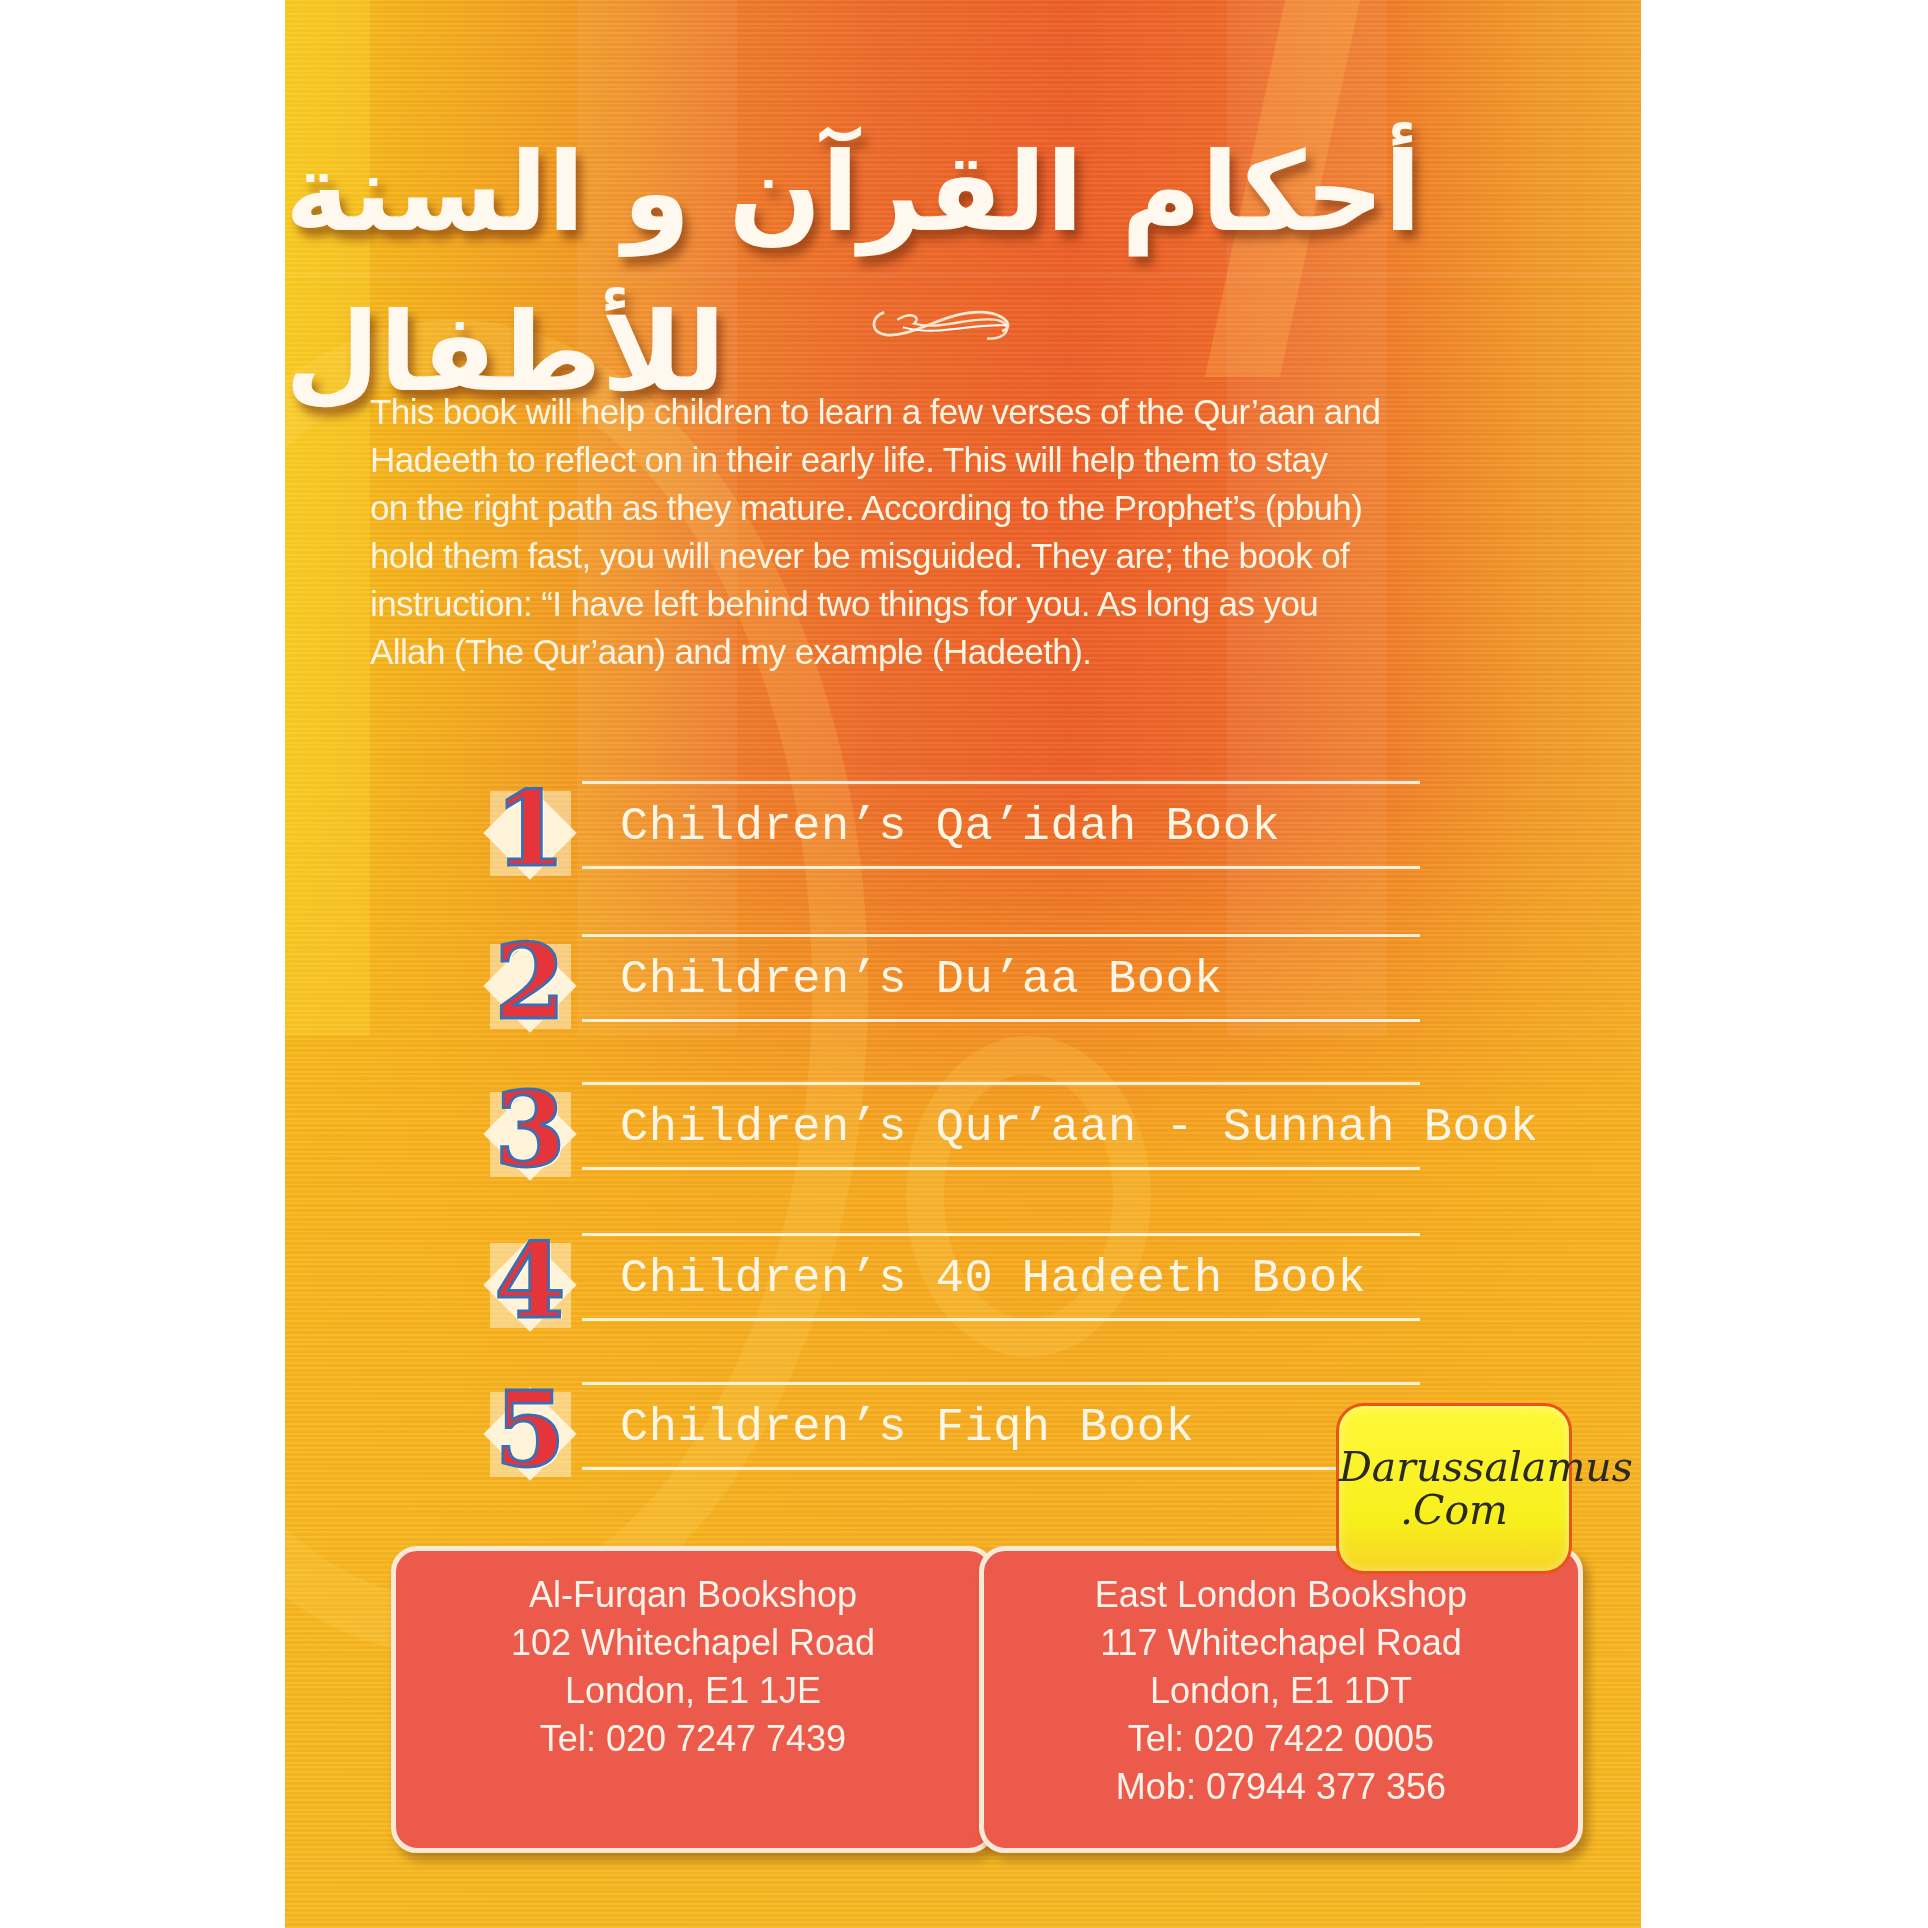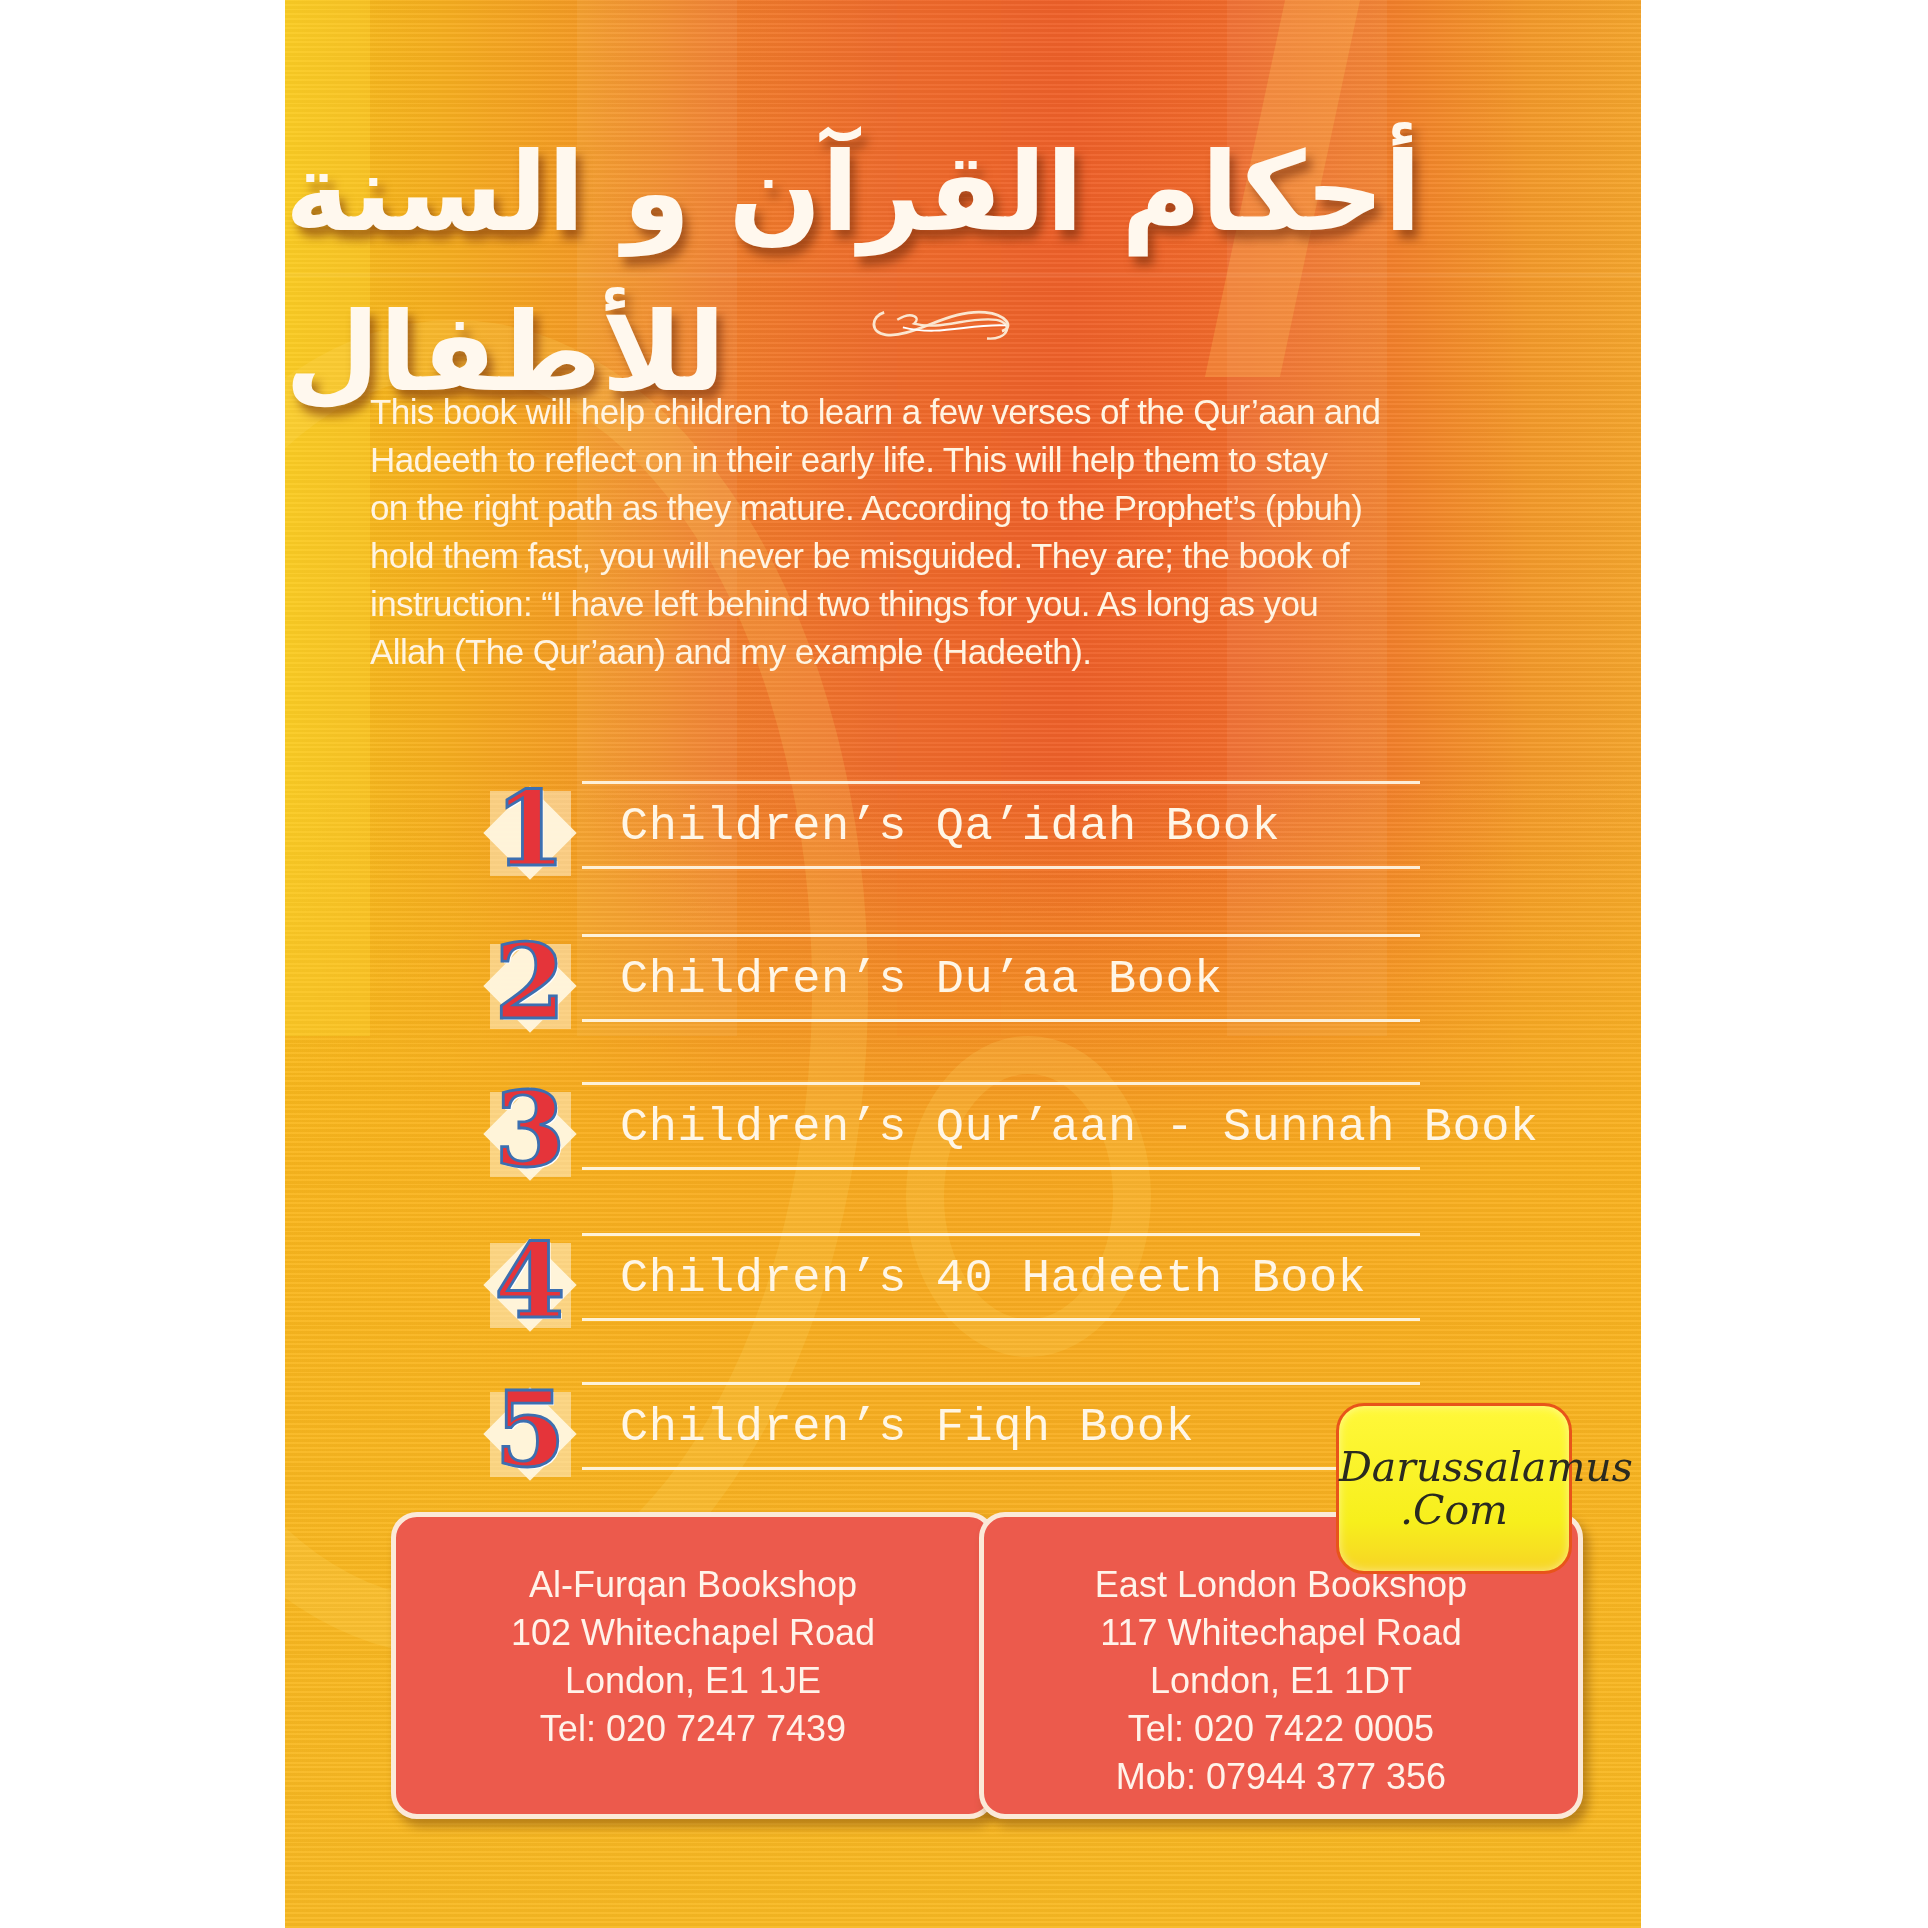--- a/index.html
+++ b/index.html
@@ -63,27 +63,27 @@
       background: rgba(255,250,235,0.9);
     }
     .book-row .line.top { top: 9.4px; }
     .book-row .line.bot { top: 94px; }
     .book-row .title {
       position: absolute; left: 151px; top: 17px; height: 75px; line-height: 75px;
       font-family: Liberation Mono, monospace; font-size: 47px; color: #fff6e6;
       white-space: nowrap; letter-spacing: 0.5px;
     }
     .shop {
-      position: absolute; top: 1512px; width: 604px; height: 307px;
+      position: absolute; top: 1546px; width: 604px; height: 307px;
       background: #ec5a4c; border: 5.6px solid #fbe9d8; border-radius: 26px;
       box-shadow: 5.6px 7.5px 9.4px rgba(120,70,10,0.45);
       box-sizing: border-box;
       text-align: center; color: #fff3ea;
       font-family: "Liberation Sans", sans-serif; font-size: 36px; line-height: 48px;
-      padding-top: 44px;
+      padding-top: 20px;
     }
     .shop .ln { display: block; }
     .stamp {
       position: absolute; left: 1051px; top: 1403px; width: 236px; height: 171px;
       background: linear-gradient(180deg, #fff83a 0%, #f7ef1c 70%, #f7d425 100%);
       border: 3.8px solid #e8541a; border-radius: 28px; box-sizing: border-box;
       text-align: center; color: #2a2a20;
       font-family: "DejaVu Serif", serif; font-style: italic; font-size: 41px; line-height: 43px;
       padding-top: 40px;
       box-shadow: inset 0 0 9.4px rgba(255,255,255,0.5);

